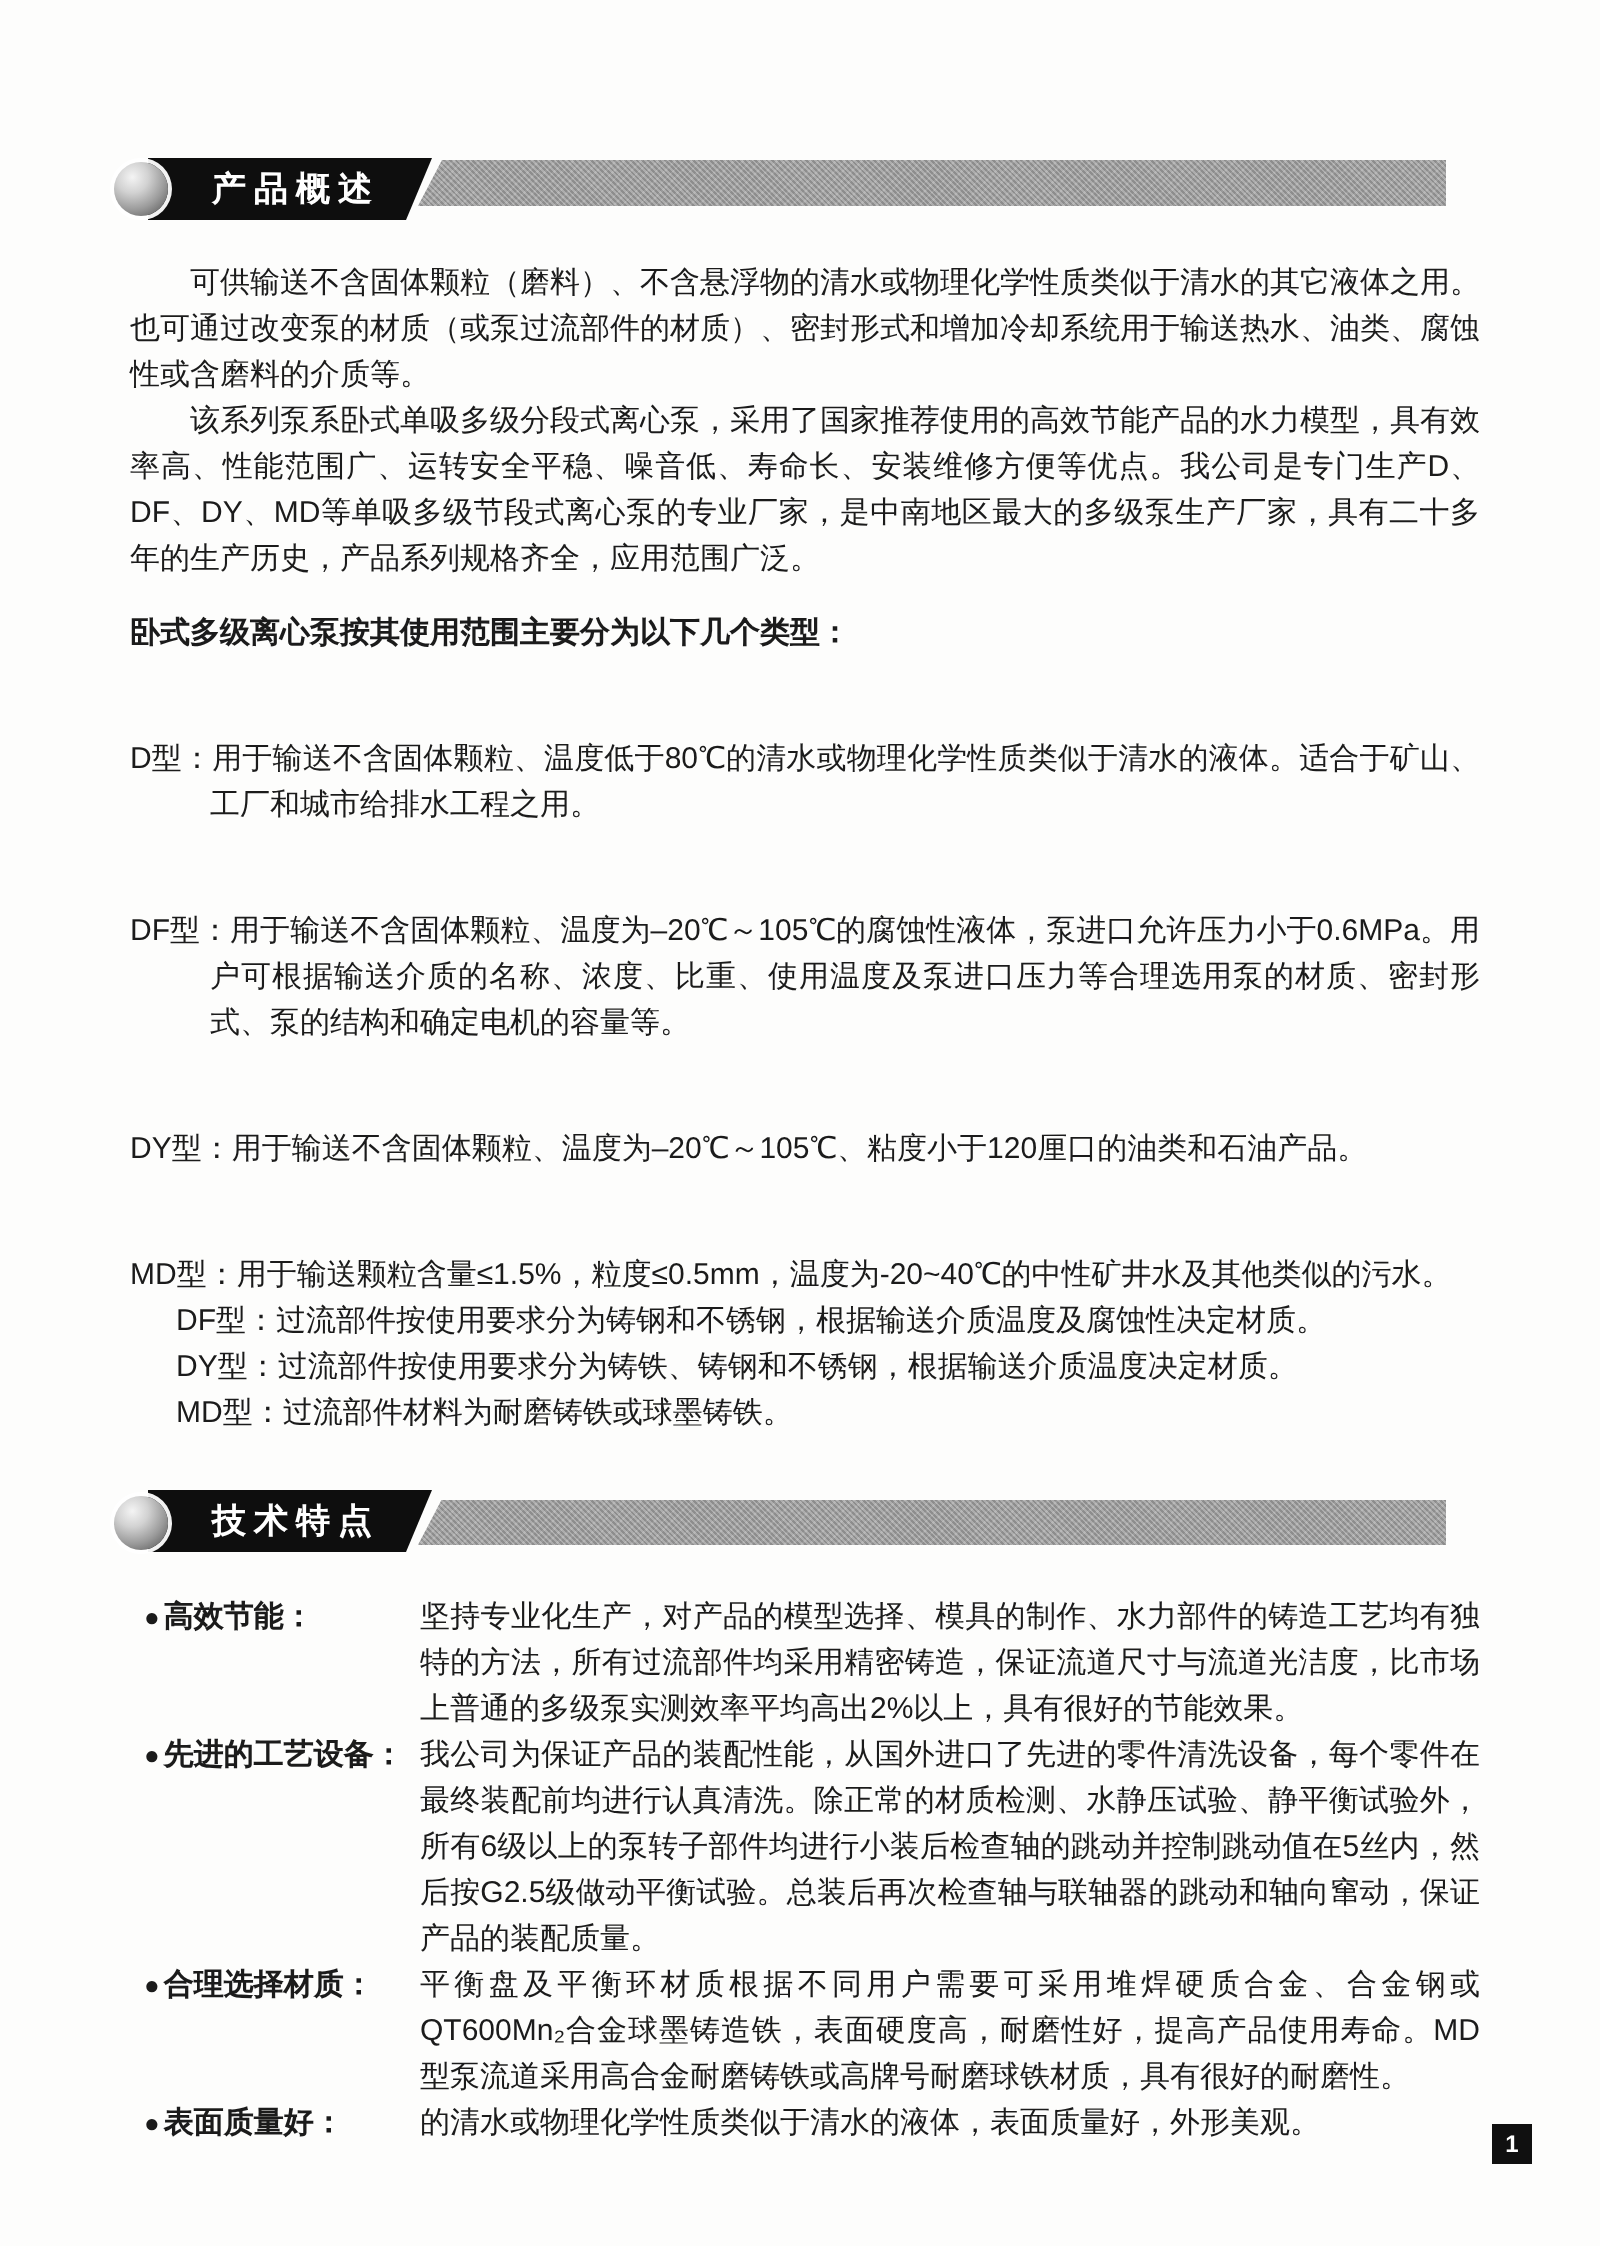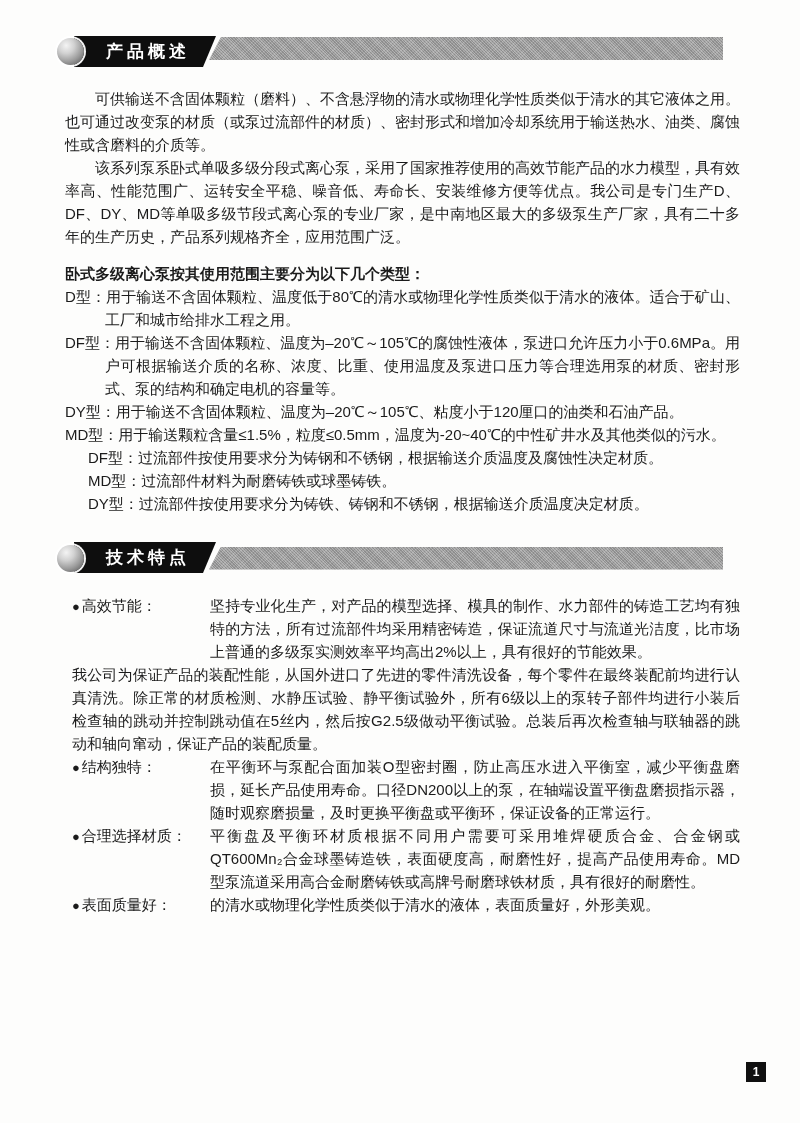--- a/index.html
+++ b/index.html
@@ -2,21 +2,21 @@
 <html lang="zh"><head>
 <meta charset="utf-8">
 <style>
   html,body { margin:0; padding:0; background:#ffffff; }
   .page {
     position:relative;
     width:800px; height:1123px;
     margin:0 auto;
     background:#fdfdfc;
     box-sizing:border-box;
-    padding-top:36px;
+    padding-top:79px;
     font-family:"Liberation Sans", sans-serif;
     color:#1b1b1b;
     overflow:hidden;
   }
 
   
   .banner { display:flex; align-items:flex-start; margin:0 77px 0 57px; height:31px; }
   .sphere {
     width:27px; height:27px; border-radius:50%;
     background: radial-gradient(circle at 34% 28%, #f4f4f4 0%, #d2d2d2 30%, #9a9a9a 62%, #6a6a6a 85%, #585858 100%);
@@ -40,29 +40,29 @@
       repeating-linear-gradient(45deg,  rgba(255,255,255,0.16) 0 1px, rgba(0,0,0,0.10) 1px 2px),
       repeating-linear-gradient(-45deg, rgba(255,255,255,0.10) 0 1px, rgba(0,0,0,0.04) 1px 3px);
     clip-path: polygon(12px 0, 100% 0, 100% 100%, 0 100%);
   }
 
   
   .body-text { margin:20px 60px 0 65px; font-size:15px; line-height:23px; }
   .para { margin:0; text-indent:2em; text-align:justify; }
   .subhead { font-weight:bold; margin:14px 0 0 0; }
   .subhead.materials { margin-top:18px; }
-  .type-item { padding-left:40px; text-indent:-40px; text-align:justify; }
+  .type-item { padding-left:40px; text-indent:-40px; text-align:justify;margin-top:40px; }
   .material-item { margin-left:23px; }
 
   .banner.second { margin-top:27px;align-items:center; }
 
   
   .features { margin:21px 60px 0 72px; font-size:15px; line-height:23px; }
   .feature { display:flex; }
-  .feature-label { width:138px; flex:none; font-weight:normal; white-space:nowrap; }
+  .feature-label { width:138px; flex:none; font-weight:bold; white-space:nowrap; }
   .bullet { font-size:13px; margin-right:2px; }
   .feature-text { flex:1; text-align:justify; }
 
   
   .page-number {
     position:absolute; right:34px; bottom:41px;
     width:20px; height:20px; background:#101010; color:#ffffff;
     display:flex; align-items:center; justify-content:center;
     font-size:12px; font-weight:bold;
   }
@@ -86,47 +86,44 @@
 
     <p class="subhead">卧式多级离心泵按其使用范围主要分为以下几个类型：</p>
 
     <div class="type-item"><span>D型：</span><span>用于输送不含固体颗粒、温度低于80℃的清水或物理化学性质类似于清水的液体。适合于矿山、工厂和城市给排水工程之用。</span></div>
     <div class="type-item"><span>DF型：</span><span>用于输送不含固体颗粒、温度为–20℃～105℃的腐蚀性液体，泵进口允许压力小于0.6MPa。用户可根据输送介质的名称、浓度、比重、使用温度及泵进口压力等合理选用泵的材质、密封形式、泵的结构和确定电机的容量等。</span></div>
     <div class="type-item"><span>DY型：</span><span>用于输送不含固体颗粒、温度为–20℃～105℃、粘度小于120厘口的油类和石油产品。</span></div>
     <div class="type-item"><span>MD型：</span><span>用于输送颗粒含量≤1.5%，粒度≤0.5mm，温度为-20~40℃的中性矿井水及其他类似的污水。</span></div>
 
 
     <div class="material-item">DF型：过流部件按使用要求分为铸钢和不锈钢，根据输送介质温度及腐蚀性决定材质。</div>
+    <div class="material-item">DY型：过流部件按使用要求分为铸铁、铸钢和不锈钢，根据输送介质温度决定材质。</div>
     <div class="material-item">MD型：过流部件材料为耐磨铸铁或球墨铸铁。</div>
-    <div class="material-item">DY型：过流部件按使用要求分为铸铁、铸钢和不锈钢，根据输送介质温度决定材质。</div>
   </div>
 
   <div class="banner second">
     <span class="sphere"></span>
     <div class="banner-label">
       <span>技术特点</span>
     </div>
     <div class="banner-bar"></div>
   </div>
 
   <div class="features">
 
     <div class="feature">
       <div class="feature-label"><span class="bullet">●</span><span>高效节能：</span></div>
       <div class="feature-text">坚持专业化生产，对产品的模型选择、模具的制作、水力部件的铸造工艺均有独特的方法，所有过流部件均采用精密铸造，保证流道尺寸与流道光洁度，比市场上普通的多级泵实测效率平均高出2%以上，具有很好的节能效果。</div>
     </div>
 
     <div class="feature">
+      <div class="feature-label"><span class="bullet">●</span><span>先进的工艺设备：</span></div>
       <div class="feature-text">我公司为保证产品的装配性能，从国外进口了先进的零件清洗设备，每个零件在最终装配前均进行认真清洗。除正常的材质检测、水静压试验、静平衡试验外，所有6级以上的泵转子部件均进行小装后检查轴的跳动并控制跳动值在5丝内，然后按G2.5级做动平衡试验。总装后再次检查轴与联轴器的跳动和轴向窜动，保证产品的装配质量。</div>
     </div>
 
-    <div class="feature">
-      <div class="feature-label"><span class="bullet">●</span><span>结构独特：</span></div>
-      <div class="feature-text">在平衡环与泵配合面加装O型密封圈，防止高压水进入平衡室，减少平衡盘磨损，延长产品使用寿命。口径DN200以上的泵，在轴端设置平衡盘磨损指示器，随时观察磨损量，及时更换平衡盘或平衡环，保证设备的正常运行。</div>
-    </div>
 
     <div class="feature">
       <div class="feature-label"><span class="bullet">●</span><span>合理选择材质：</span></div>
       <div class="feature-text">平衡盘及平衡环材质根据不同用户需要可采用堆焊硬质合金、合金钢或QT600Mn₂合金球墨铸造铁，表面硬度高，耐磨性好，提高产品使用寿命。MD型泵流道采用高合金耐磨铸铁或高牌号耐磨球铁材质，具有很好的耐磨性。</div>
     </div>
 
     <div class="feature">
       <div class="feature-label"><span class="bullet">●</span><span>表面质量好：</span></div>
       <div class="feature-text">的清水或物理化学性质类似于清水的液体，表面质量好，外形美观。</div>
     </div>

